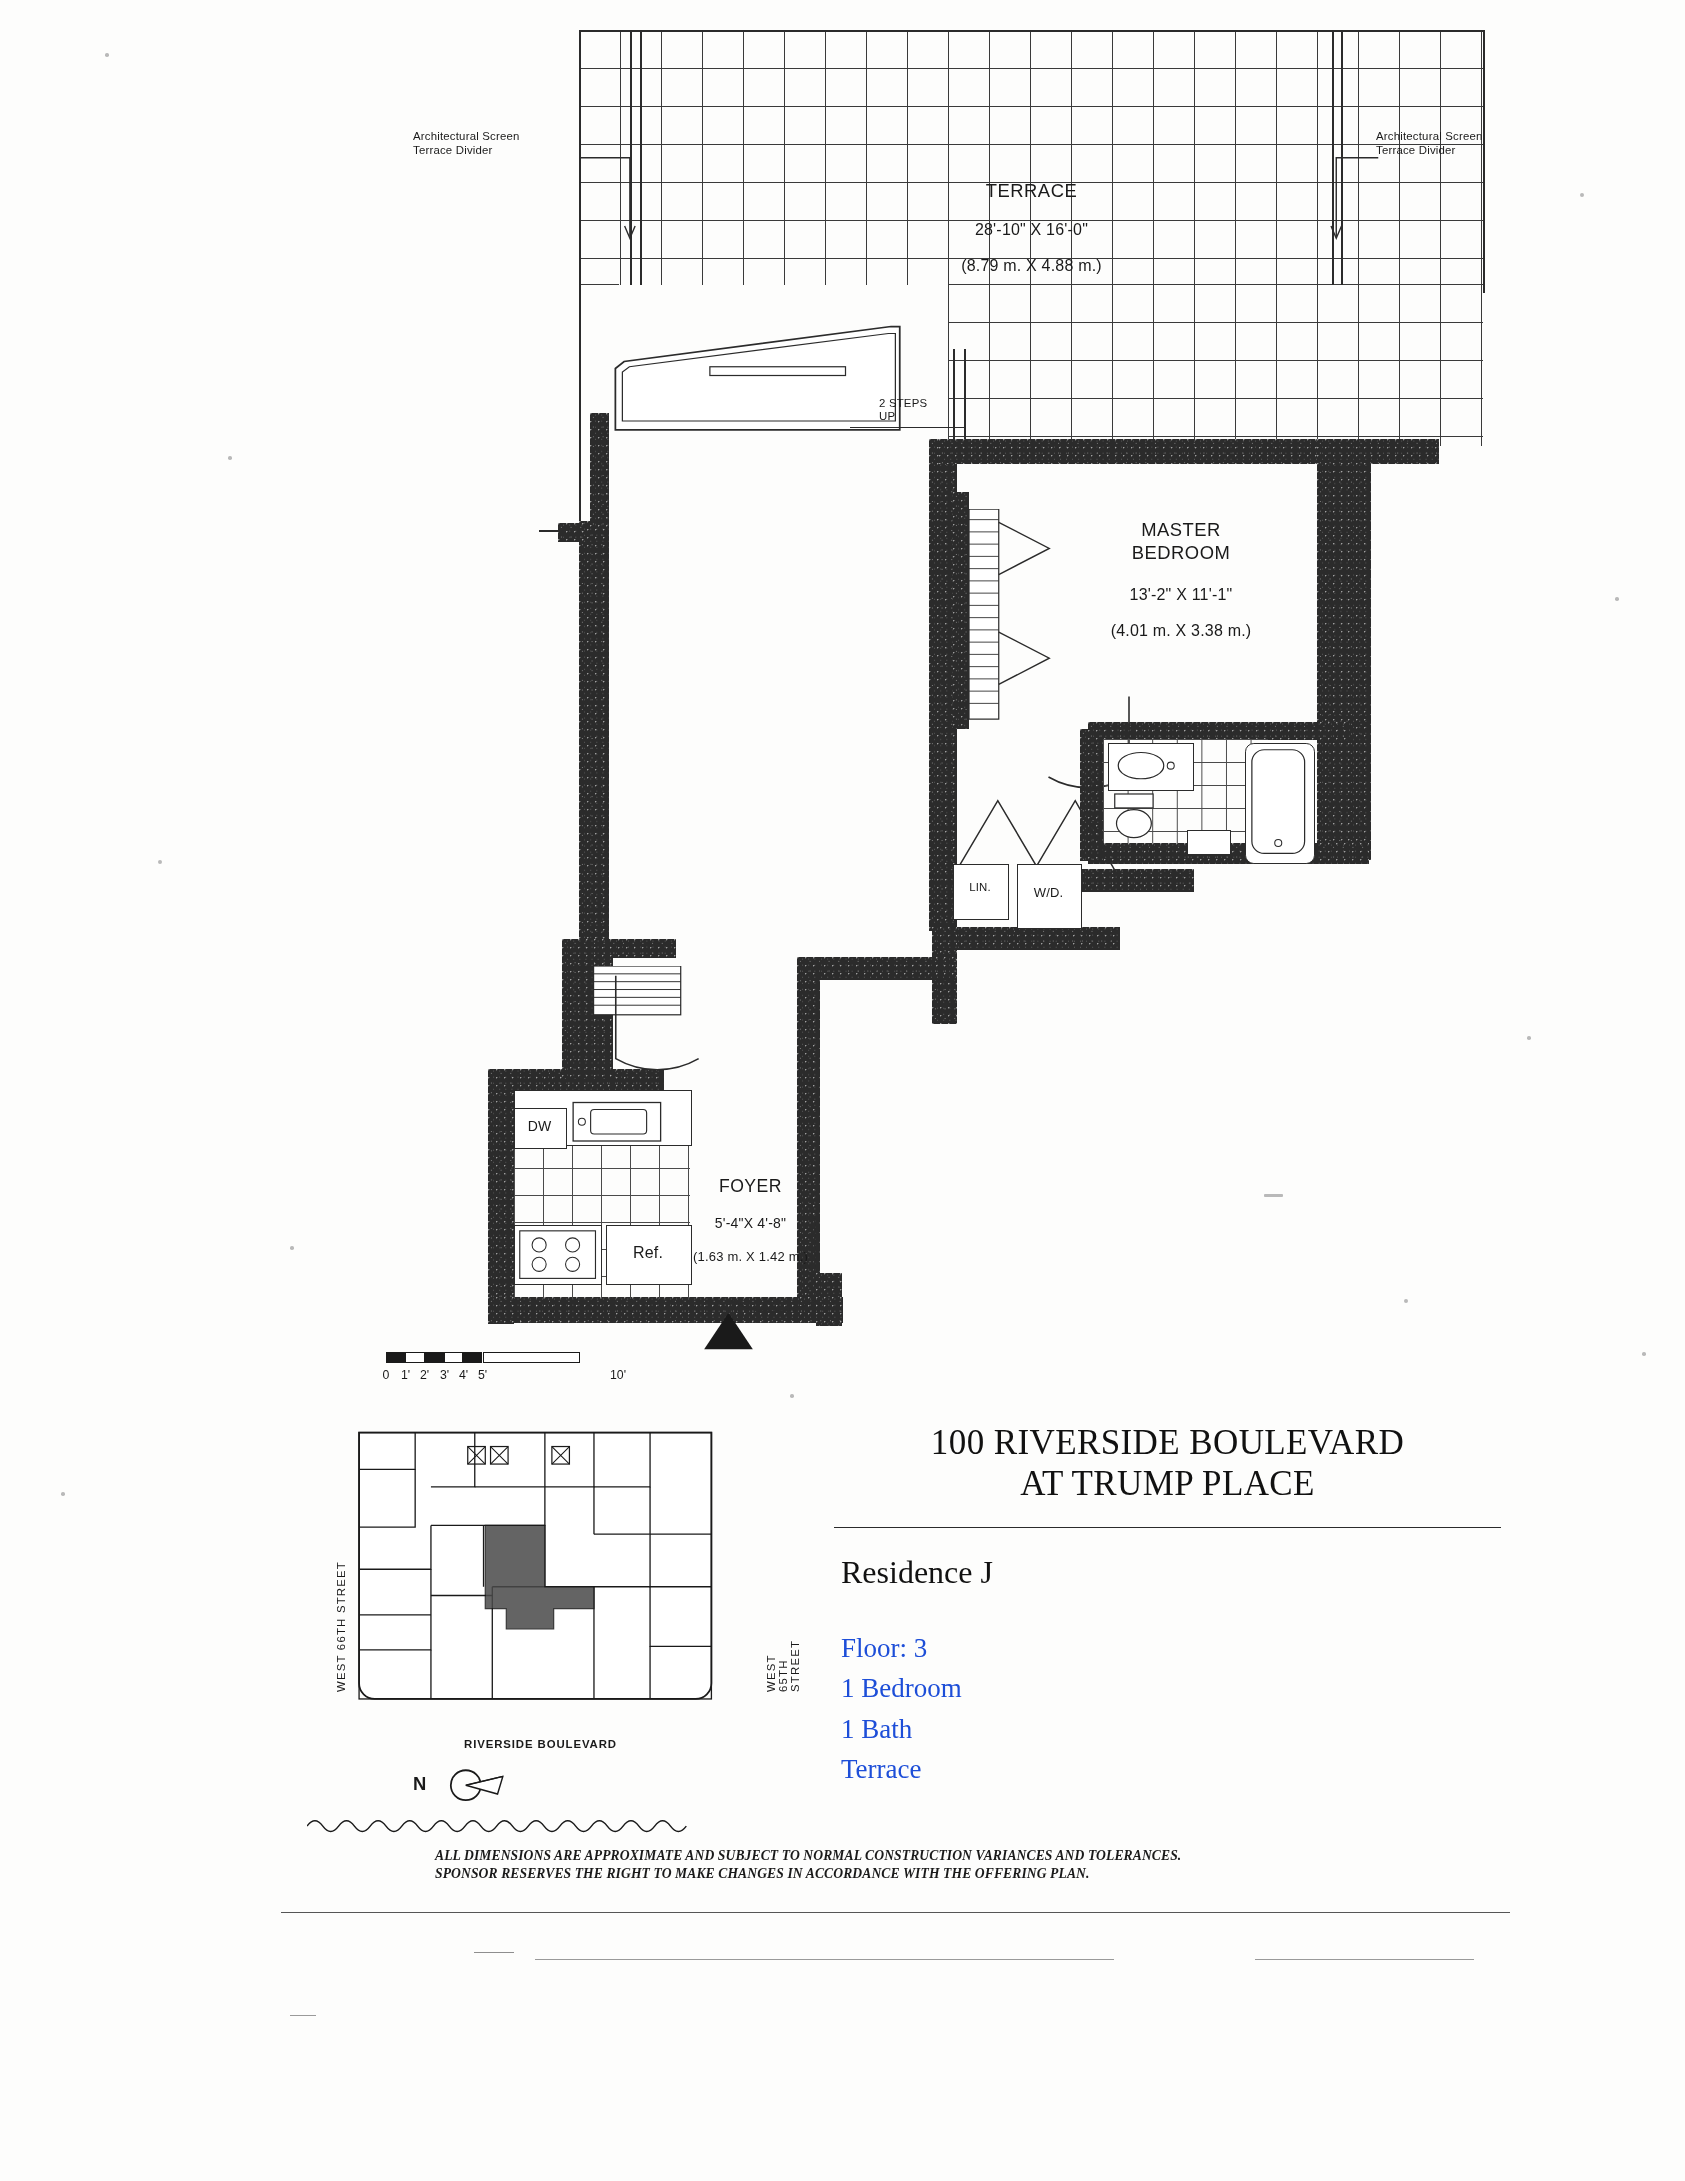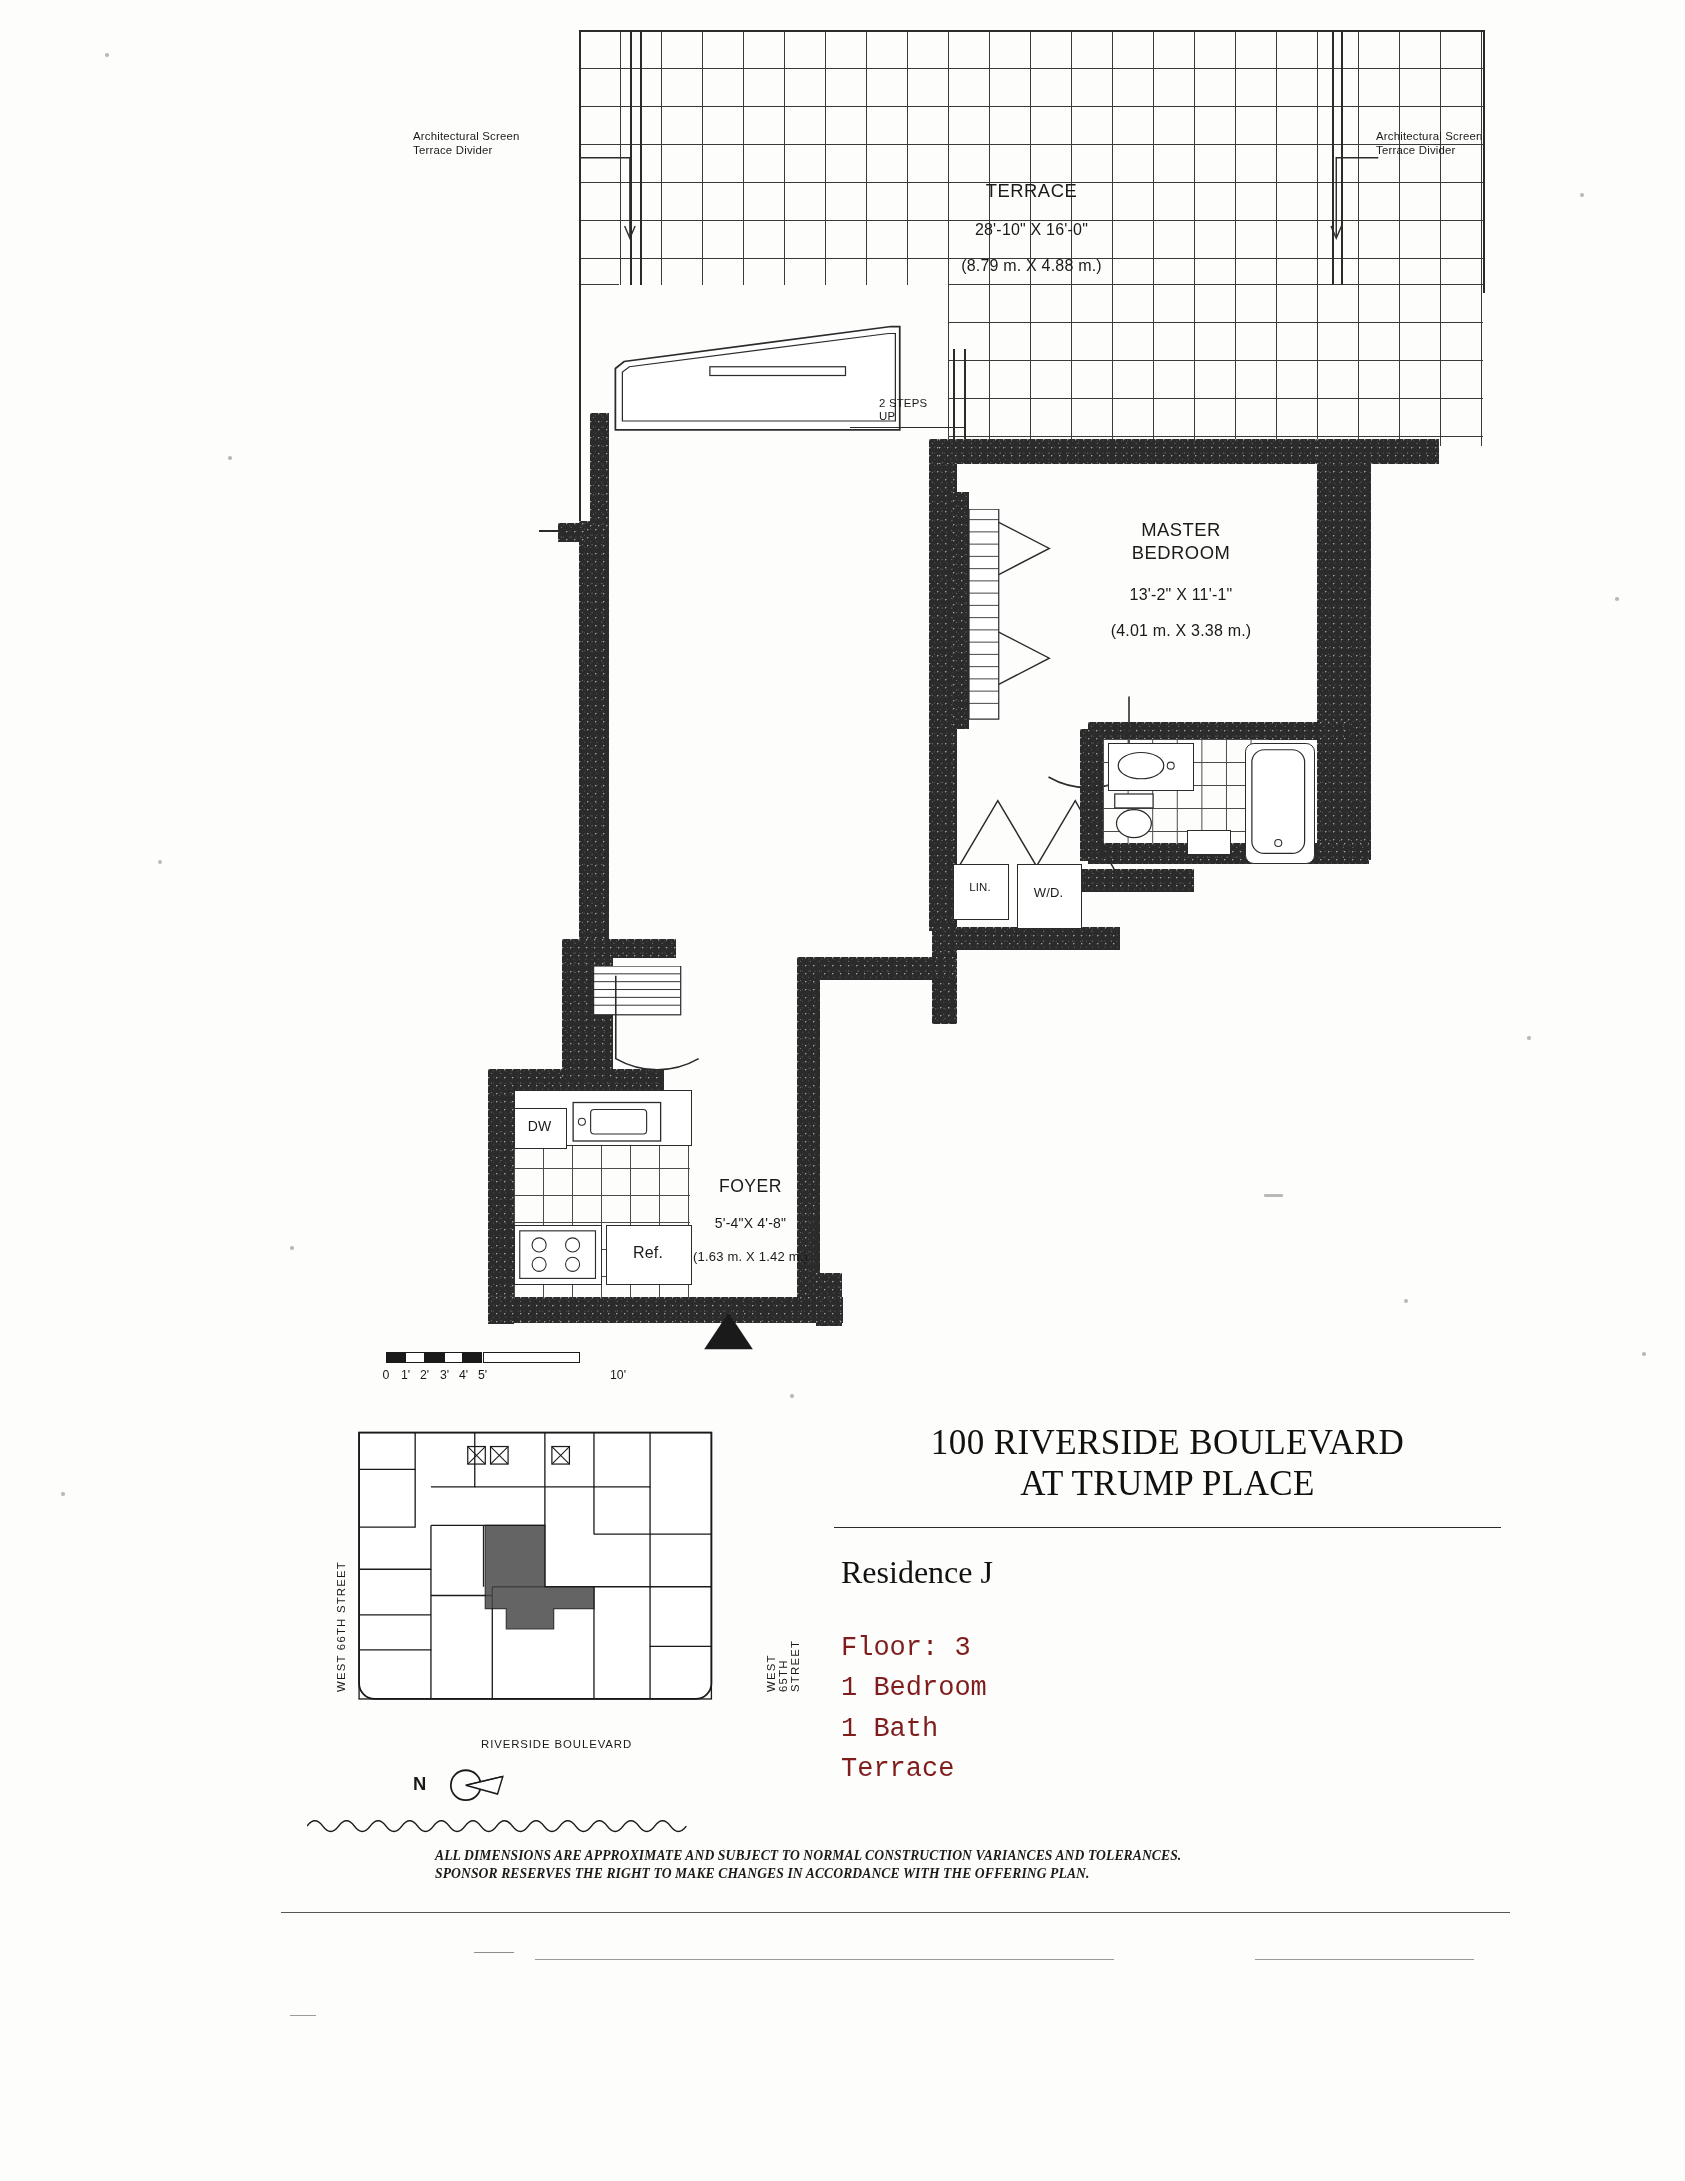--- a/index.html
+++ b/index.html
@@ -87,23 +87,23 @@
     color: #111;
   }
   .res-title {
     position: absolute;
     font-family: "Liberation Serif", serif;
     font-size: 32px;
     color: #111;
   }
   .res-line {
     position: absolute;
-    font-family: Liberation Mono, monospace;
+    font-family: Liberation Serif, serif;
     font-size: 27px;
-    color: #7f1d1d;
+    color: #1d4ed8;
     line-height: 1.3;
   }
   .rule { position: absolute; background: #2b2b2b; height: 1.4px; }
 
   .disclaimer {
     position: absolute;
     font-family: "Liberation Serif", serif;
     font-style: italic;
     font-weight: bold;
     font-size: 13.6px;
@@ -382,21 +382,21 @@
       <path d="M152 20 L172 40 M172 20 L152 40" stroke="#1a1a1a" stroke-width="1.2"></path>
       <rect x="178" y="20" width="20" height="20" fill="none" stroke="#1a1a1a" stroke-width="1.4"></rect>
       <path d="M178 20 L198 40 M198 20 L178 40" stroke="#1a1a1a" stroke-width="1.2"></path>
       <rect x="248" y="20" width="20" height="20" fill="none" stroke="#1a1a1a" stroke-width="1.4"></rect>
       <path d="M248 20 L268 40 M268 20 L248 40" stroke="#1a1a1a" stroke-width="1.2"></path>
 
       <path d="M172 110 L240 110 L240 180 L296 180 L296 205 L250 205 L250 228 L196 228 L196 205 L172 205 Z" fill="#4a4a4a" stroke="#1a1a1a" stroke-width="1.4" opacity="0.85"></path>
     </svg>
     <div class="vert-label" style="left:19.3px; top:263px; transform:rotate(-90deg);">WEST 66TH STREET</div>
     <div class="vert-label" style="left:449px; top:263px; transform:rotate(-90deg);">WEST 65TH STREET</div>
-    <div class="keyplan-label" style="left:165px; top:309px;">RIVERSIDE BOULEVARD</div>
+    <div class="keyplan-label" style="left:148px; top:309px;font-weight:bold;">RIVERSIDE BOULEVARD</div>
 
     <svg class="abs" style="left:111px; top:335px; width:97px; height:46px;" viewBox="0 0 110 52" width="97" height="46">
       <circle cx="44" cy="24" r="17" fill="none" stroke="#1a1a1a" stroke-width="2"></circle>
       <path d="M44 24 L86 14 L80 34 Z" fill="#ffffff" stroke="#1a1a1a" stroke-width="1.6"></path>
       <line x1="44" y1="24" x2="86" y2="14" stroke="#1a1a1a" stroke-width="1.4"></line>
     </svg>
     <div class="keyplan-label" style="left:97px; top:344px; font-size:18.4px; font-weight:bold;">N</div>
 
     <svg class="abs" style="left:-8.8px; top:383px; width:439px; height:30px;" viewBox="0 0 500 34" width="439" height="30">
       <path d="M0 16 q9 -12 18 0 q9 12 18 0 q9 -12 18 0 q9 12 18 0 q9 -12 18 0 q9 12 18 0 q9 -12 18 0 q9 12 18 0 q9 -12 18 0 q9 12 18 0 q9 -12 18 0 q9 12 18 0 q9 -12 18 0 q9 12 18 0 q9 -12 18 0 q9 12 18 0 q9 -12 18 0 q9 12 18 0 q9 -12 18 0 q9 12 18 0 q9 -12 18 0 q9 12 18 0 q9 -12 18 0 q9 12 18 0" fill="none" stroke="#1a1a1a" stroke-width="1.7"></path>

